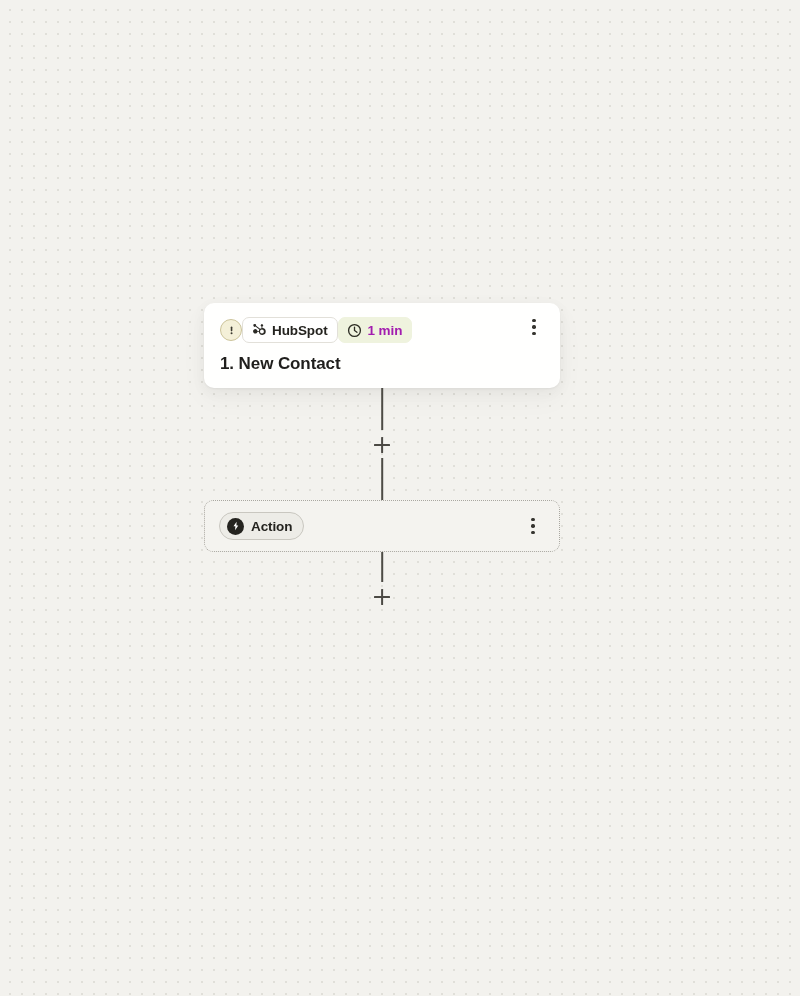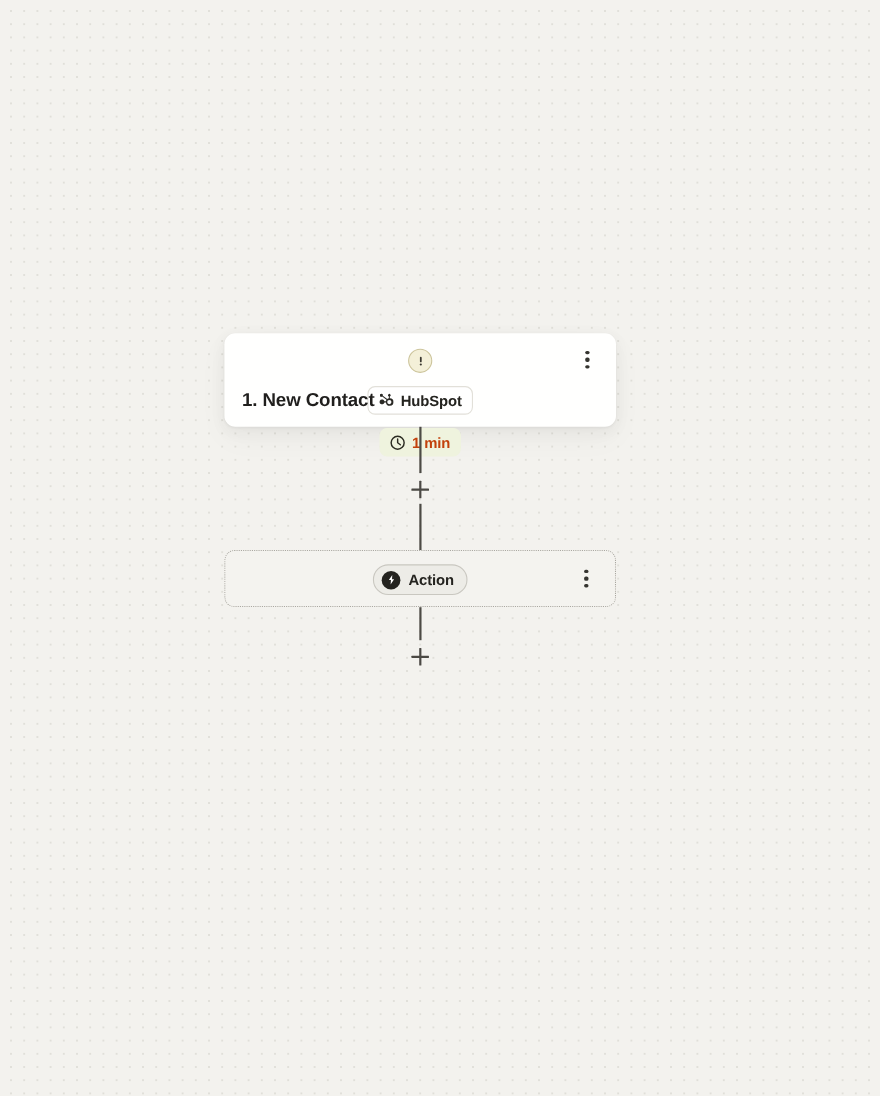--- a/index.html
+++ b/index.html
@@ -48,23 +48,22 @@
     background: #f4f3ef;
     border: 1.6px dotted #a9a7a0;
     border-radius: 9px;
     box-shadow: none;
     padding: 12px 14px 12px 14px;
   }
 
   .card-top {
     display: flex;
     align-items: center;
-    gap: 12px;
+    gap: 0;
     height: 26px;
-    flex-direction: column;
   }
 
   .card-title {
     margin-top: 11px;
     font-size: 17px;
     letter-spacing: -0.1px;
     color: #2e2e2b;
     white-space: nowrap;
   }
 
@@ -113,21 +112,21 @@
 
   .chip.app {
     background: #ffffff;
     border: 1.2px solid #e2e0d9;
     color: #24231f;
   }
 
   .chip.timing {
     background: #eff3de;
     border: 1.2px solid #eff3de;
-    color: #c2410c;
+    color: #a21caf;
   }
 
   .chip.action {
     background: #edece7;
     border: 1.3px solid #c9c7c0;
     color: #24231f;
     height: 28px;
     border-radius: 14px;
     padding: 0 11px 0 7px;
     gap: 7px;

